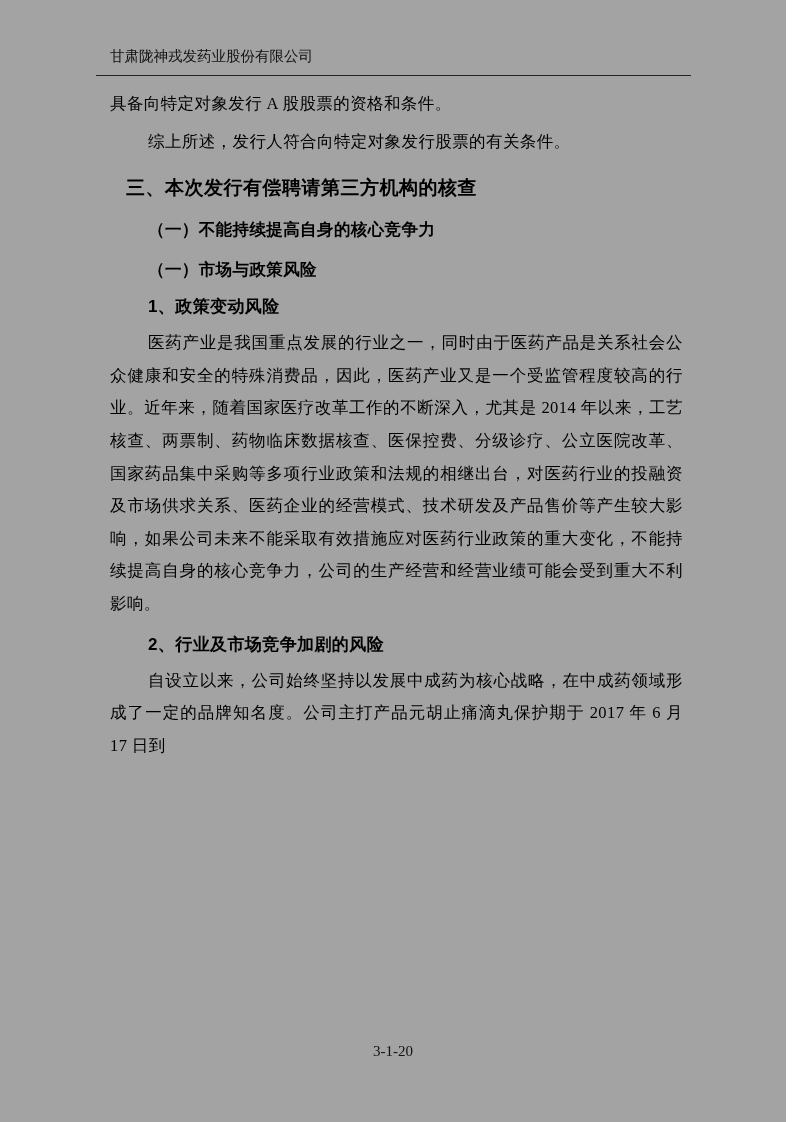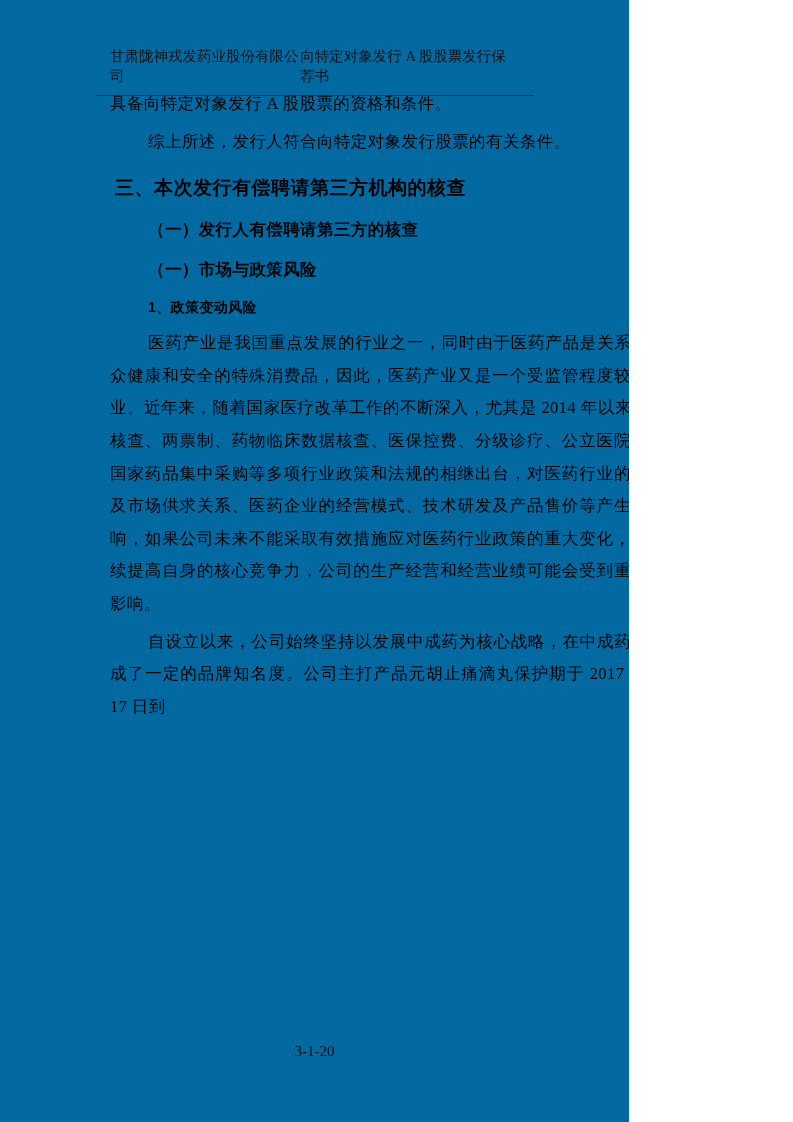--- a/index.html
+++ b/index.html
@@ -1,21 +1,21 @@
 <!DOCTYPE html>
 <html><head>
 <meta charset="utf-8">
 <style>
   * { margin: 0; padding: 0; box-sizing: border-box; }
   html, body { background: #ffffff; }
   .page {
     position: relative;
-    width: 629px;
+    width: 786px;
     height: 1122px;
-    background: #0369a1;
+    background: #a3a3a3;
     font-family: "Liberation Serif", "DejaVu Serif", serif;
     color: #000000;
     overflow: hidden;
   }
   .header {
     position: absolute;
     top: 46px;
     left: 96px;
     right: 95px;
     padding-bottom: 9px;
@@ -44,36 +44,36 @@
     text-indent: 38px;
     margin: 0 0 5px 0;
     letter-spacing: 0.4px;
   }
   .para.no-indent { text-indent: 0; }
   .h1 {
     font-family: "Liberation Sans", "DejaVu Sans", sans-serif;
     font-weight: bold;
     font-size: 19px;
     line-height: 30px;
-    margin: 15px 0 11px 5px;
+    margin: 15px 0 11px 16px;
     letter-spacing: 0.5px;
   }
   .h2 {
     font-family: "Liberation Sans", "DejaVu Sans", sans-serif;
     font-weight: bold;
     font-size: 16.5px;
     line-height: 28px;
     margin: 12px 0 8px 0;
     padding-left: 38px;
     letter-spacing: 0.4px;
   }
   .h3 {
     font-family: "Liberation Sans", "DejaVu Sans", sans-serif;
     font-weight: bold;
-    font-size: 14px;
+    font-size: 17px;
     line-height: 28px;
     margin: 10px 0 6px 0;
     padding-left: 38px;
     letter-spacing: 0.4px;
   }
   .footer {
     position: absolute;
     bottom: 62px;
     left: 0;
     width: 100%;
@@ -83,32 +83,32 @@
   }
 </style>
 </head>
 <body>
 
 <div class="page">
 
   <div class="header">
     <div class="header-inner">
       <span>甘肃陇神戎发药业股份有限公司</span>
-      <span>向特定对象发行 A 股股票发行保荐书</span>
     </div>
   </div>
 
   <div class="content">
     <div class="para no-indent">具备向特定对象发行 A 股股票的资格和条件。</div>
     <div class="para">综上所述，发行人符合向特定对象发行股票的有关条件。</div>
     <div class="h1">三、本次发行有偿聘请第三方机构的核查</div>
-    <div class="h2">（一）发行人有偿聘请第三方的核查</div>
+    <div class="h2">（一）不能持续提高自身的核心竞争力</div>
     <div class="h2">（一）市场与政策风险</div>
     <div class="h3">1、政策变动风险</div>
     <div class="para">医药产业是我国重点发展的行业之一，同时由于医药产品是关系社会公众健康和安全的特殊消费品，因此，医药产业又是一个受监管程度较高的行业。近年来，随着国家医疗改革工作的不断深入，尤其是 2014 年以来，工艺核查、两票制、药物临床数据核查、医保控费、分级诊疗、公立医院改革、国家药品集中采购等多项行业政策和法规的相继出台，对医药行业的投融资及市场供求关系、医药企业的经营模式、技术研发及产品售价等产生较大影响，如果公司未来不能采取有效措施应对医药行业政策的重大变化，不能持续提高自身的核心竞争力，公司的生产经营和经营业绩可能会受到重大不利影响。</div>
+    <div class="h3">2、行业及市场竞争加剧的风险</div>
     <div class="para">自设立以来，公司始终坚持以发展中成药为核心战略，在中成药领域形成了一定的品牌知名度。公司主打产品元胡止痛滴丸保护期于 2017 年 6 月 17 日到</div>
   </div>
 
   <div class="footer">
     <span>3-1-20</span>
   </div>
 
 </div>
 
 </body></html>

